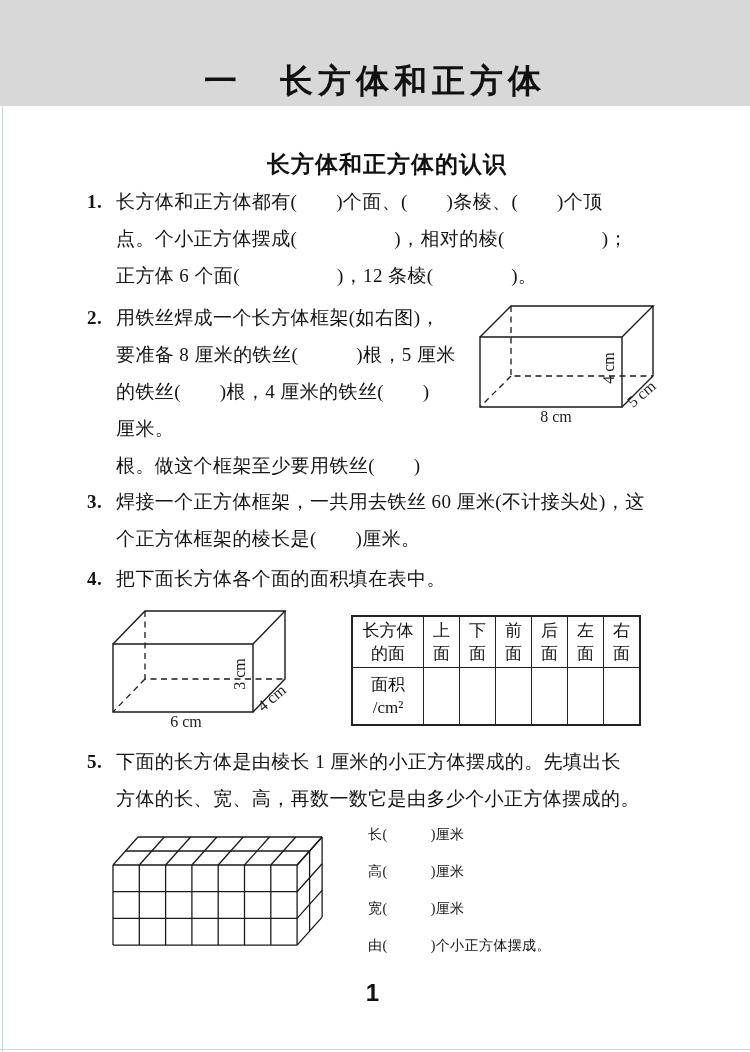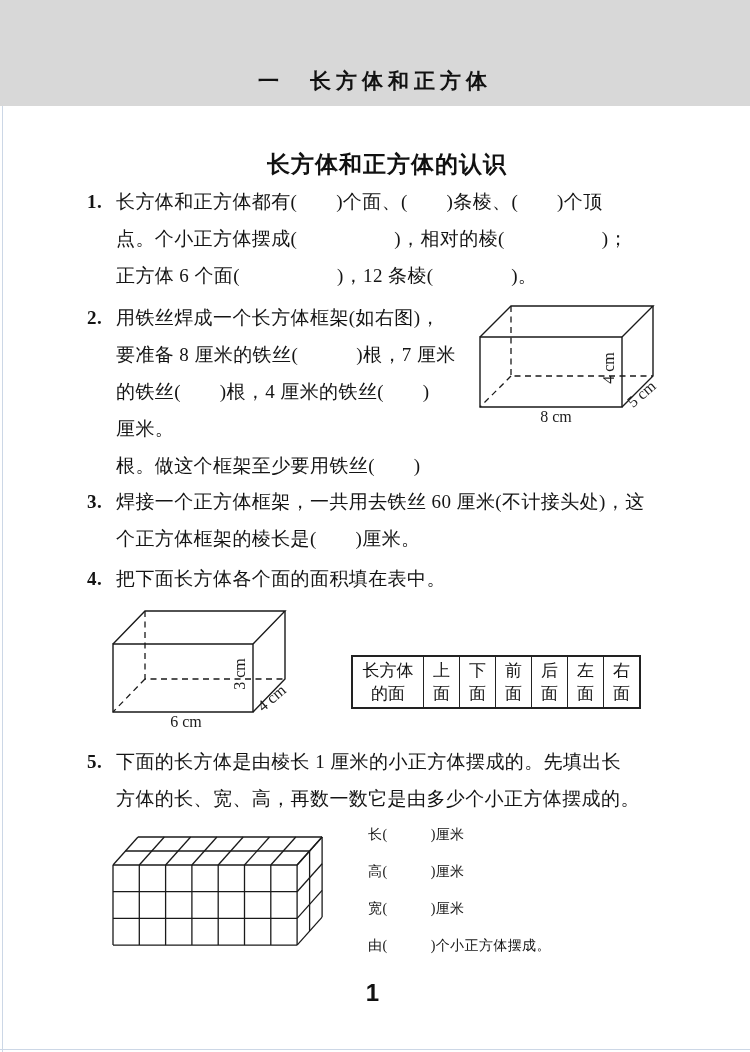--- a/index.html
+++ b/index.html
@@ -6,38 +6,38 @@
   .page{
     position:relative;width:750px;height:1052px;background:#fff;overflow:hidden;
     font-family:"Liberation Serif","DejaVu Serif",serif;color:#141414;
   }
   
   .edge-left{position:absolute;left:2px;top:0;width:1px;height:1052px;background:#ccd7e6;}
   .edge-bottom{position:absolute;left:0;top:1049px;width:750px;height:1px;background:#ccd7e6;}
 
   .banner{position:absolute;left:0;top:0;width:750px;height:106px;background:#d8d8d8;}
   .banner h1{position:absolute;left:0;top:66px;width:100%;margin:0;text-align:center;
-    font-size:21px;font-weight:700;letter-spacing:5px;line-height:30px;color:#111;}
+    font-size:33px;font-weight:700;letter-spacing:5px;line-height:30px;color:#111;}
   .subtitle{position:absolute;left:0;top:137px;width:100%;margin:12px;text-align:center;
     font-size:23px;font-weight:700;letter-spacing:1px;color:#111;}
 
   .q{position:absolute;left:87px;font-size:19px;line-height:37px;letter-spacing:0.4px;}
   .qnum{position:absolute;left:0;top:0;font-weight:700;}
   .qlines{margin-left:29px;}
   .qline{white-space:pre;}
   .q1{top:183px;} .q2{top:299px;width:400px;} .q3{top:483px;} .q4{top:560px;} .q5{top:743px;}
 
   .fig{position:absolute;}
   .fig-q2{left:455px;top:288px;}
   .fig-q4{left:93px;top:598px;}
   .fig-q5{left:95px;top:823px;}
   .fig text{font-size:16px;fill:#1a1a1a;font-family:"Liberation Serif","DejaVu Serif",serif;}
 
   table.area-table{position:absolute;left:351px;top:615px;border-collapse:collapse;
-    border:2px solid #222;table-layout:fixed;margin-top:40px;}
+    border:2px solid #222;table-layout:fixed;}
   table.area-table td{border:1px solid #222;text-align:center;vertical-align:middle;
     font-size:17px;line-height:23px;white-space:pre-line;padding:0;color:#141414;}
   table.area-table td.c0{width:70px;}
   table.area-table td.cn{width:35px;}
   table.area-table tr.hdr td{height:50px;}
   table.area-table tr.dat td{height:56px;}
 
   .answers{position:absolute;left:368px;top:816px;font-size:14px;line-height:37px;letter-spacing:0.4px;}
   .answers div{white-space:pre;}
 
@@ -63,21 +63,21 @@
       <div class="qline">长方体和正方体都有(　　)个面、(　　)条棱、(　　)个顶</div>
       <div class="qline">点。个小正方体摆成(　　　　　)，相对的棱(　　　　　)；</div>
       <div class="qline">正方体 6 个面(　　　　　)，12 条棱(　　　　)。</div>
     </div>
   </section>
 
   <section class="q q2">
     <span class="qnum">2.</span>
     <div class="qlines">
       <div class="qline">用铁丝焊成一个长方体框架(如右图)，</div>
-      <div class="qline">要准备 8 厘米的铁丝(　　　)根，7 厘米</div>
+      <div class="qline">要准备 8 厘米的铁丝(　　　)根，5 厘米</div>
       <div class="qline">的铁丝(　　)根，4 厘米的铁丝(　　)</div>
       <div class="qline">厘米。</div>
       <div class="qline">根。做这个框架至少要用铁丝(　　)</div>
     </div>
   </section>
 
   <svg class="fig fig-q2" width="270" height="142" viewBox="0 0 270 142">
     <g stroke="#1a1a1a" stroke-width="1.4" fill="none">
       <path d="M25 49 H167 V119 H25 Z"></path>
       <path d="M25 49 L56 18 H198 L167 49"></path>
@@ -132,20 +132,30 @@
       <td class="cn">下
 面</td>
       <td class="cn">前
 面</td>
       <td class="cn">后
 面</td>
       <td class="cn">左
 面</td>
       <td class="cn">右
 面</td>
+    </tr>
+    <tr class="dat">
+      <td class="c0">面积
+/cm²</td>
+      <td class="cn"></td>
+      <td class="cn"></td>
+      <td class="cn"></td>
+      <td class="cn"></td>
+      <td class="cn"></td>
+      <td class="cn"></td>
     </tr>
   </tbody>
     </table>
 
   <section class="q q5">
     <span class="qnum">5.</span>
     <div class="qlines">
       <div class="qline">下面的长方体是由棱长 1 厘米的小正方体摆成的。先填出长</div>
       <div class="qline">方体的长、宽、高，再数一数它是由多少个小正方体摆成的。</div>
     </div>

